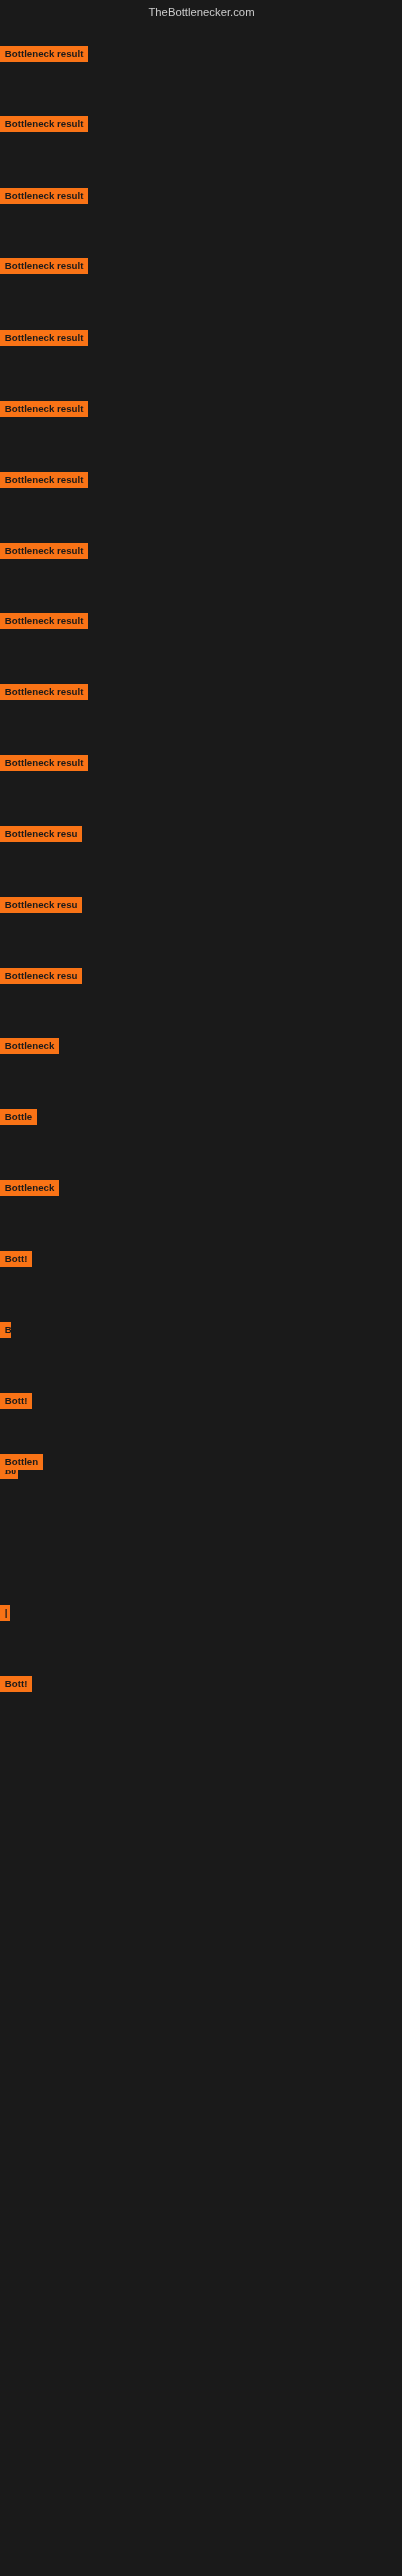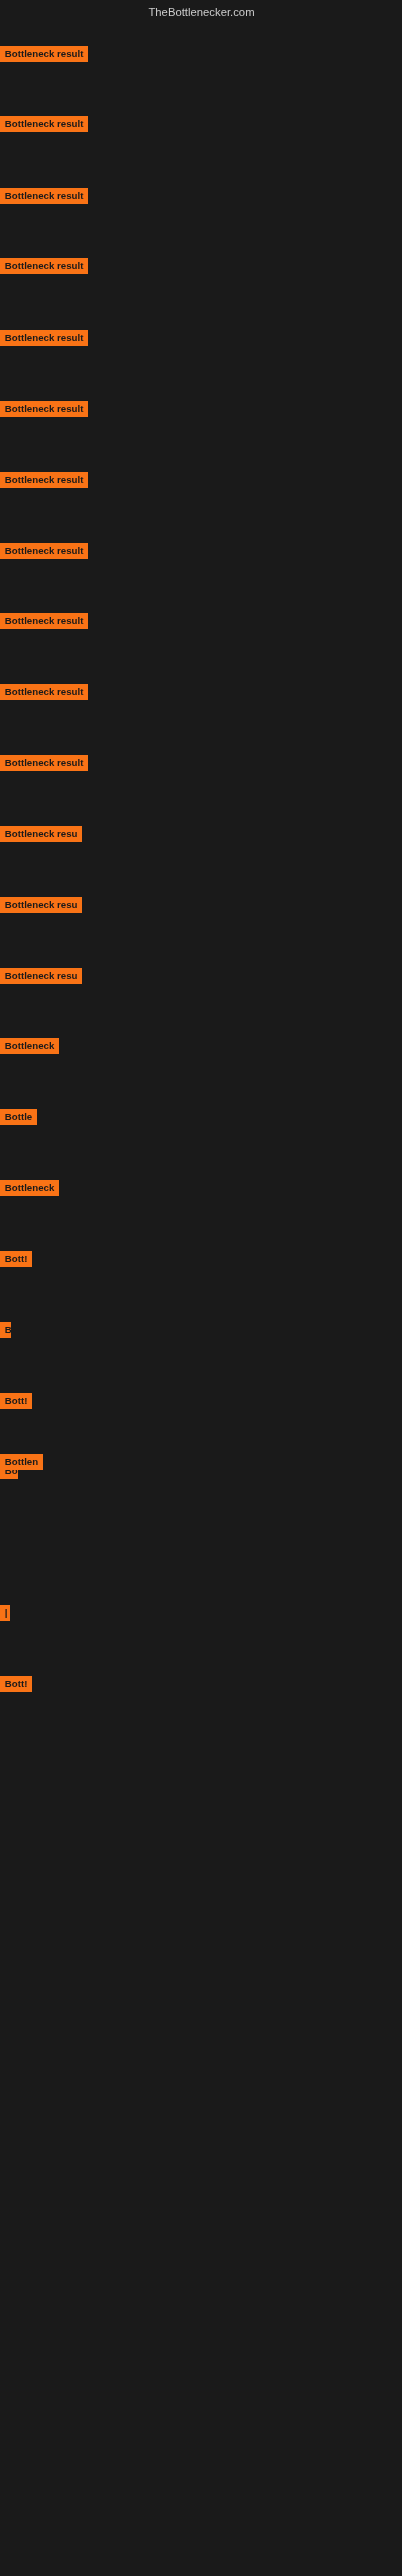--- a/index.html
+++ b/index.html
@@ -58,17 +58,17 @@
 <div class="badge-container" style="top: 755px; left: 0px;"><span class="bottleneck-badge" style="max-width: 119px;">Bottleneck result</span></div>
 <div class="badge-container" style="top: 826px; left: 0px;"><span class="bottleneck-badge" style="max-width: 105px;">Bottleneck resu</span></div>
 <div class="badge-container" style="top: 897px; left: 0px;"><span class="bottleneck-badge" style="max-width: 103px;">Bottleneck resu</span></div>
 <div class="badge-container" style="top: 968px; left: 0px;"><span class="bottleneck-badge" style="max-width: 101px;">Bottleneck resu</span></div>
 <div class="badge-container" style="top: 1038px; left: 0px;"><span class="bottleneck-badge" style="max-width: 72px;">Bottleneck</span></div>
 <div class="badge-container" style="top: 1109px; left: 0px;"><span class="bottleneck-badge" style="max-width: 44px;">Bottle</span></div>
 <div class="badge-container" style="top: 1180px; left: 0px;"><span class="bottleneck-badge" style="max-width: 71px;">Bottleneck</span></div>
 <div class="badge-container" style="top: 1251px; left: 0px;"><span class="bottleneck-badge" style="max-width: 36px;">Bott!</span></div>
 <div class="badge-container" style="top: 1322px; left: 0px;"><span class="bottleneck-badge" style="max-width: 11.3px;">B</span></div>
 <div class="badge-container" style="top: 1393px; left: 0px;"><span class="bottleneck-badge" style="max-width: 36px;">Bott!</span></div>
-<div class="badge-container" style="top: 1463px; left: 0px;"><span class="bottleneck-badge" style="max-width: 17.7px;">Bo</span></div>
+<div class="badge-container" style="top: 1463px; left: 0px;"><span class="bottleneck-badge" style="max-width: 17.7px; font-family: Liberation Serif, serif;">Bo</span></div>
 <div class="badge-container" style="top: 1454px; left: 0px;"><span class="bottleneck-badge" style="max-width: 52px;">Bottlen</span></div>
 <div class="badge-container" style="top: 1605px; left: 0px;"><span class="bottleneck-badge" style="max-width: 6.4px;">|</span></div>
 <div class="badge-container" style="top: 1676px; left: 0px;"><span class="bottleneck-badge" style="max-width: 36px;">Bott!</span></div>
 
 
 </body></html>

